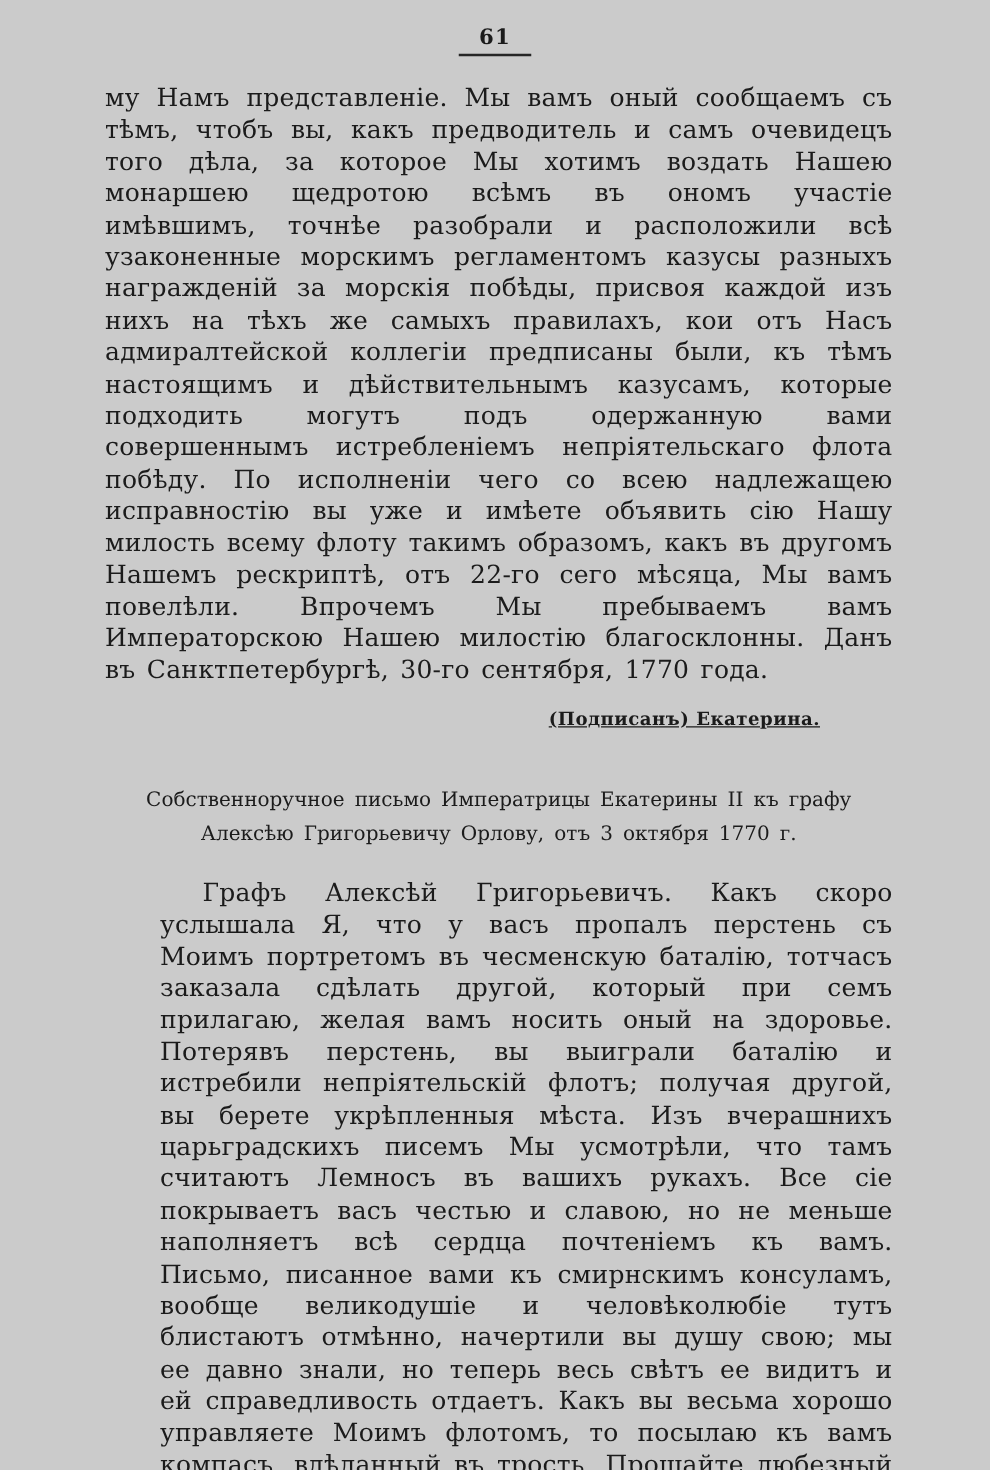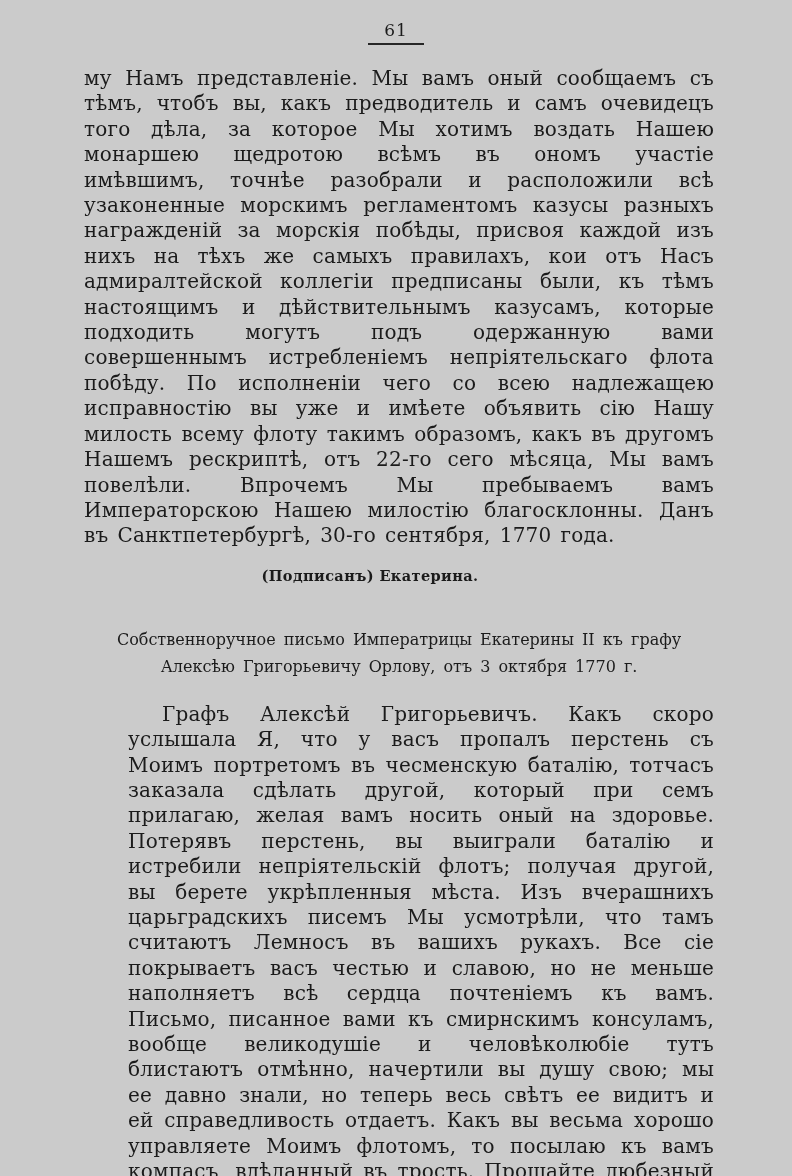--- a/index.html
+++ b/index.html
@@ -21,21 +21,21 @@
   .page-number-wrap {
     position: absolute;
     top: 20px;
     left: 0;
     width: 100%;
     text-align: center;
   }
   .page-number {
     display: inline-block;
     font-size: 17px;
-    font-weight: normal;
+    font-weight: bold;
     letter-spacing: 1px;
     padding: 0 16px 3px 16px;
     border-bottom: 2px solid #262626;
   }
   .text-block {
     position: absolute;
     top: 66px;
     left: 84px;
     width: 630px;
   }
@@ -46,22 +46,23 @@
     text-align: justify;
     word-spacing: 2.5px;
     letter-spacing: 0.2px;
     font-weight: 500;
   }
   .para.indent { text-indent: 34px; margin-left: 44px; }
   .rescript-signature {
     margin: 18px 58px 0 0;
     font-size: 14.5px;
     font-weight: bold;
-    text-align: center;
+    text-align: right;
     letter-spacing: 0.4px;
+    text-decoration: underline;
   }
   .letter-heading {
     margin: 42px 6px 0 6px;
     font-size: 16px;
     font-weight: normal;
     line-height: 27px;
     text-align: center;
     word-spacing: 3px;
   }
   .letter-body { margin-top: 22px; }

